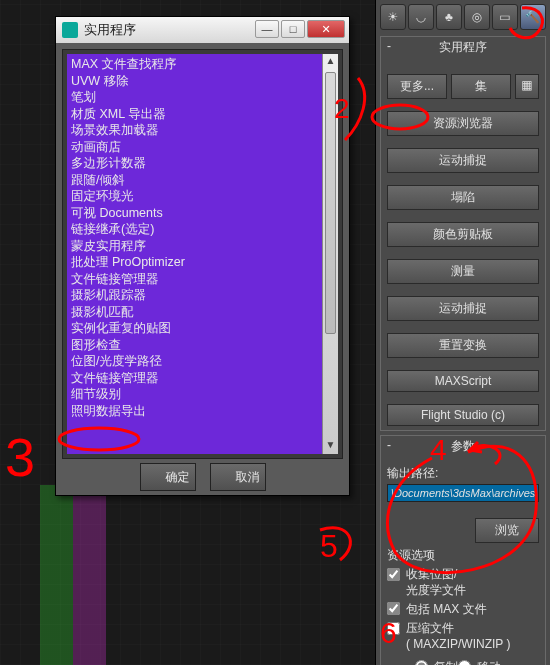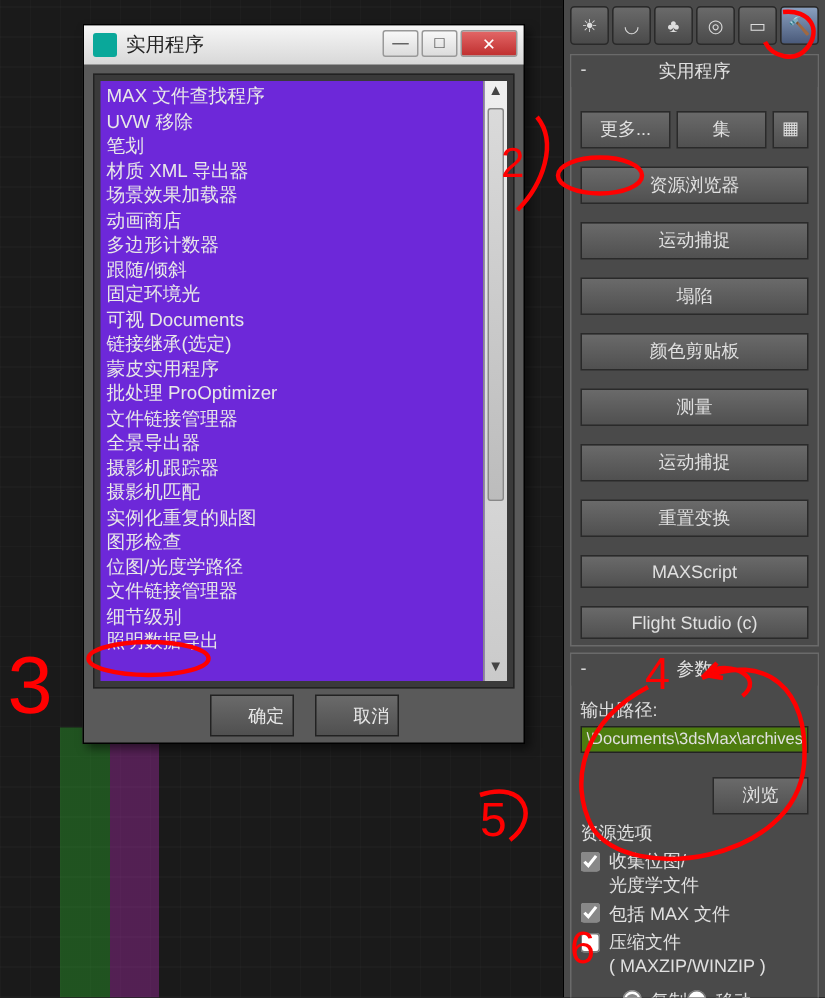--- a/index.html
+++ b/index.html
@@ -68,22 +68,22 @@
     color: #e0e0e0;
     padding: 3px 0;
     text-align: center;
     font-size: 12px;
     cursor: pointer;
     margin-top: 12px;
   }
   .btn.full { width:100%; }
   .field-label { color:#e0e0e0; margin: 4px 0 2px; }
   .text-input {
-    width:100%; background:#4d7c0f; border:1px solid #222;
-    color:#e0e0e0; padding:2px 3px; font-size:11px;
+    width:100%; background:#0369a1; border:1px solid #222;
+    color:#e0e0e0; padding:2px 3px; font-size:11px;font-style:italic;
   }
   .chk-row, .rad-row { display:flex; align-items:flex-start; gap:6px; margin:3px 0; color:#e0e0e0; }
   .chk-row span.multi { line-height:1.3; }
   .rad-group { display:flex; margin:4px 0 2px 6px;padding-left:22px; }
   input[type=checkbox], input[type=radio] { accent-color:#888; margin-top:1px; }
 
   
   .dialog {
     position: absolute; left: 55px; top: 16px; width: 295px; height: 480px;
     background: #5a5a5a;
@@ -256,21 +256,20 @@
           <div>场景效果加载器</div>
           <div>动画商店</div>
           <div>多边形计数器</div>
           <div>跟随/倾斜</div>
           <div>固定环境光</div>
           <div>可视 Documents</div>
           <div>链接继承(选定)</div>
           <div>蒙皮实用程序</div>
           <div>批处理 ProOptimizer</div>
           <div>文件链接管理器</div>
-          <div>全景导出器</div>
           <div>摄影机跟踪器</div>
           <div>摄影机匹配</div>
           <div>实例化重复的贴图</div>
           <div>图形检查</div>
           <div>位图/光度学路径</div>
           <div>文件链接管理器</div>
           <div>细节级别</div>
           <div>照明数据导出</div>
         </div>
       <div class="sb">

